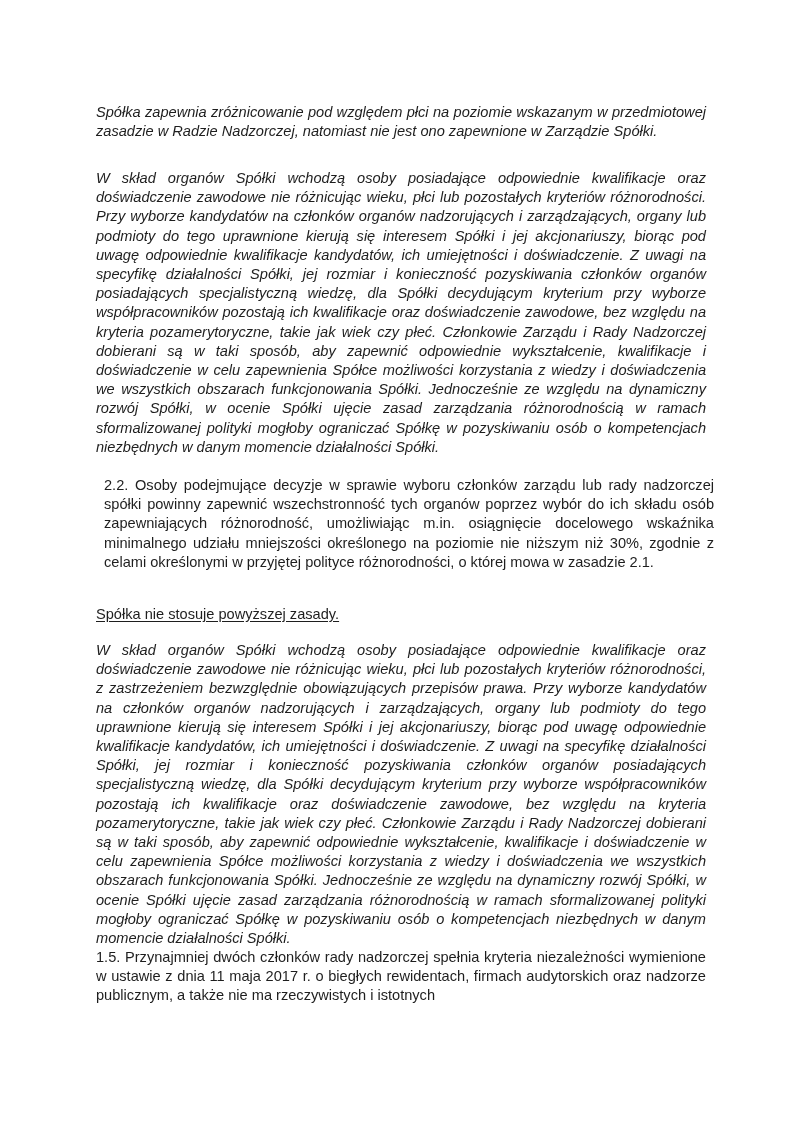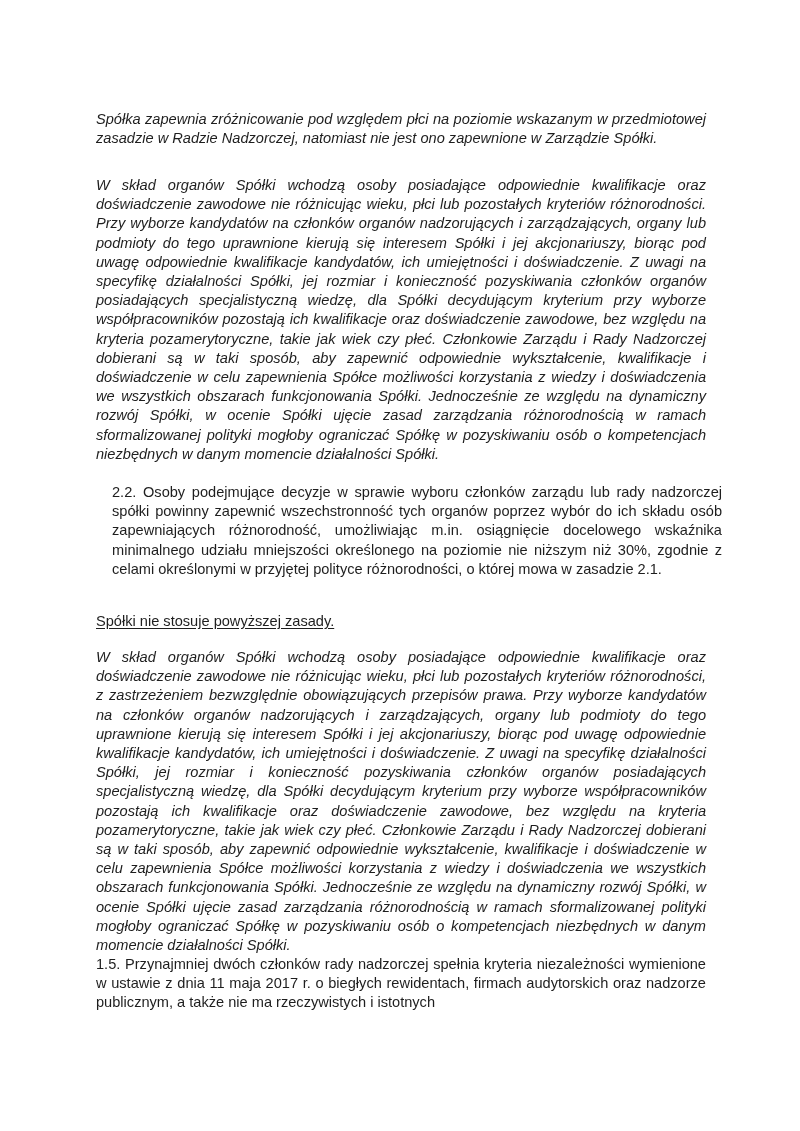--- a/index.html
+++ b/index.html
@@ -17,46 +17,46 @@
       position: absolute;
       left: 96px;
       top: 94px;
       width: 610px;
       font-family: "Liberation Sans", "DejaVu Sans", sans-serif;
       font-size: 14.6px;
       line-height: 19.2px;
       color: #1e1e1e;
     }
     .para {
-      margin: 16px 0 19px 0;
+      margin: 9px 0 19px 0;
       text-align: justify;
       text-align-last: left;
     }
     .italic {
       font-style: italic;
     }
     .heading-underlined {
       text-decoration: underline;
       text-underline-offset: 2px;
     }
     .p-intro { position: absolute; top: 0; left: 0; width: 610px; }
     .p-expl1 { position: absolute; top: 66px; left: 0; width: 610px; }
-    .p-22 { position: absolute; top: 373px; left: 16px; width: 610px; }
+    .p-22 { position: absolute; top: 373px; left: 8px; width: 610px; }
     .p-status { position: absolute; top: 502px; left: 0; width: 610px; }
     .p-expl2 { position: absolute; top: 538px; left: 0; width: 610px; }
     .p-23 { position: absolute; top: 845px; left: 0; width: 610px; }
   </style>
 </head>
 <body>
 
 <div class="page">
   <p class="para italic p-intro">Spółka zapewnia zróżnicowanie pod względem płci na poziomie wskazanym w przedmiotowej zasadzie w Radzie Nadzorczej, natomiast nie jest ono zapewnione w Zarządzie Spółki.</p>
 
   <p class="para italic p-expl1">W skład organów Spółki wchodzą osoby posiadające odpowiednie kwalifikacje oraz doświadczenie zawodowe nie różnicując wieku, płci lub pozostałych kryteriów różnorodności. Przy wyborze kandydatów na członków organów nadzorujących i zarządzających, organy lub podmioty do tego uprawnione kierują się interesem Spółki i jej akcjonariuszy, biorąc pod uwagę odpowiednie kwalifikacje kandydatów, ich umiejętności i doświadczenie. Z uwagi na specyfikę działalności Spółki, jej rozmiar i konieczność pozyskiwania członków organów posiadających specjalistyczną wiedzę, dla Spółki decydującym kryterium przy wyborze współpracowników pozostają ich kwalifikacje oraz doświadczenie zawodowe, bez względu na kryteria pozamerytoryczne, takie jak wiek czy płeć. Członkowie Zarządu i Rady Nadzorczej dobierani są w taki sposób, aby zapewnić odpowiednie wykształcenie, kwalifikacje i doświadczenie w celu zapewnienia Spółce możliwości korzystania z wiedzy i doświadczenia we wszystkich obszarach funkcjonowania Spółki. Jednocześnie ze względu na dynamiczny rozwój Spółki, w ocenie Spółki ujęcie zasad zarządzania różnorodnością w ramach sformalizowanej polityki mogłoby ograniczać Spółkę w pozyskiwaniu osób o kompetencjach niezbędnych w danym momencie działalności Spółki.</p>
 
   <p class="para p-22">2.2. Osoby podejmujące decyzje w sprawie wyboru członków zarządu lub rady nadzorczej spółki powinny zapewnić wszechstronność tych organów poprzez wybór do ich składu osób zapewniających różnorodność, umożliwiając m.in. osiągnięcie docelowego wskaźnika minimalnego udziału mniejszości określonego na poziomie nie niższym niż 30%, zgodnie z celami określonymi w przyjętej polityce różnorodności, o której mowa w zasadzie 2.1.</p>
 
-  <p class="para heading-underlined p-status">Spółki nie stosuje powyższej zasady.</p>
+  <p class="para heading-underlined p-status">Spółka nie stosuje powyższej zasady.</p>
 
   <p class="para italic p-expl2">W skład organów Spółki wchodzą osoby posiadające odpowiednie kwalifikacje oraz doświadczenie zawodowe nie różnicując wieku, płci lub pozostałych kryteriów różnorodności, z zastrzeżeniem bezwzględnie obowiązujących przepisów prawa. Przy wyborze kandydatów na członków organów nadzorujących i zarządzających, organy lub podmioty do tego uprawnione kierują się interesem Spółki i jej akcjonariuszy, biorąc pod uwagę odpowiednie kwalifikacje kandydatów, ich umiejętności i doświadczenie. Z uwagi na specyfikę działalności Spółki, jej rozmiar i konieczność pozyskiwania członków organów posiadających specjalistyczną wiedzę, dla Spółki decydującym kryterium przy wyborze współpracowników pozostają ich kwalifikacje oraz doświadczenie zawodowe, bez względu na kryteria pozamerytoryczne, takie jak wiek czy płeć. Członkowie Zarządu i Rady Nadzorczej dobierani są w taki sposób, aby zapewnić odpowiednie wykształcenie, kwalifikacje i doświadczenie w celu zapewnienia Spółce możliwości korzystania z wiedzy i doświadczenia we wszystkich obszarach funkcjonowania Spółki. Jednocześnie ze względu na dynamiczny rozwój Spółki, w ocenie Spółki ujęcie zasad zarządzania różnorodnością w ramach sformalizowanej polityki mogłoby ograniczać Spółkę w pozyskiwaniu osób o kompetencjach niezbędnych w danym momencie działalności Spółki.</p>
 
   <p class="para p-23">1.5. Przynajmniej dwóch członków rady nadzorczej spełnia kryteria niezależności wymienione w ustawie z dnia 11 maja 2017 r. o biegłych rewidentach, firmach audytorskich oraz nadzorze publicznym, a także nie ma rzeczywistych i istotnych</p>
 </div>
 
 </body></html>

